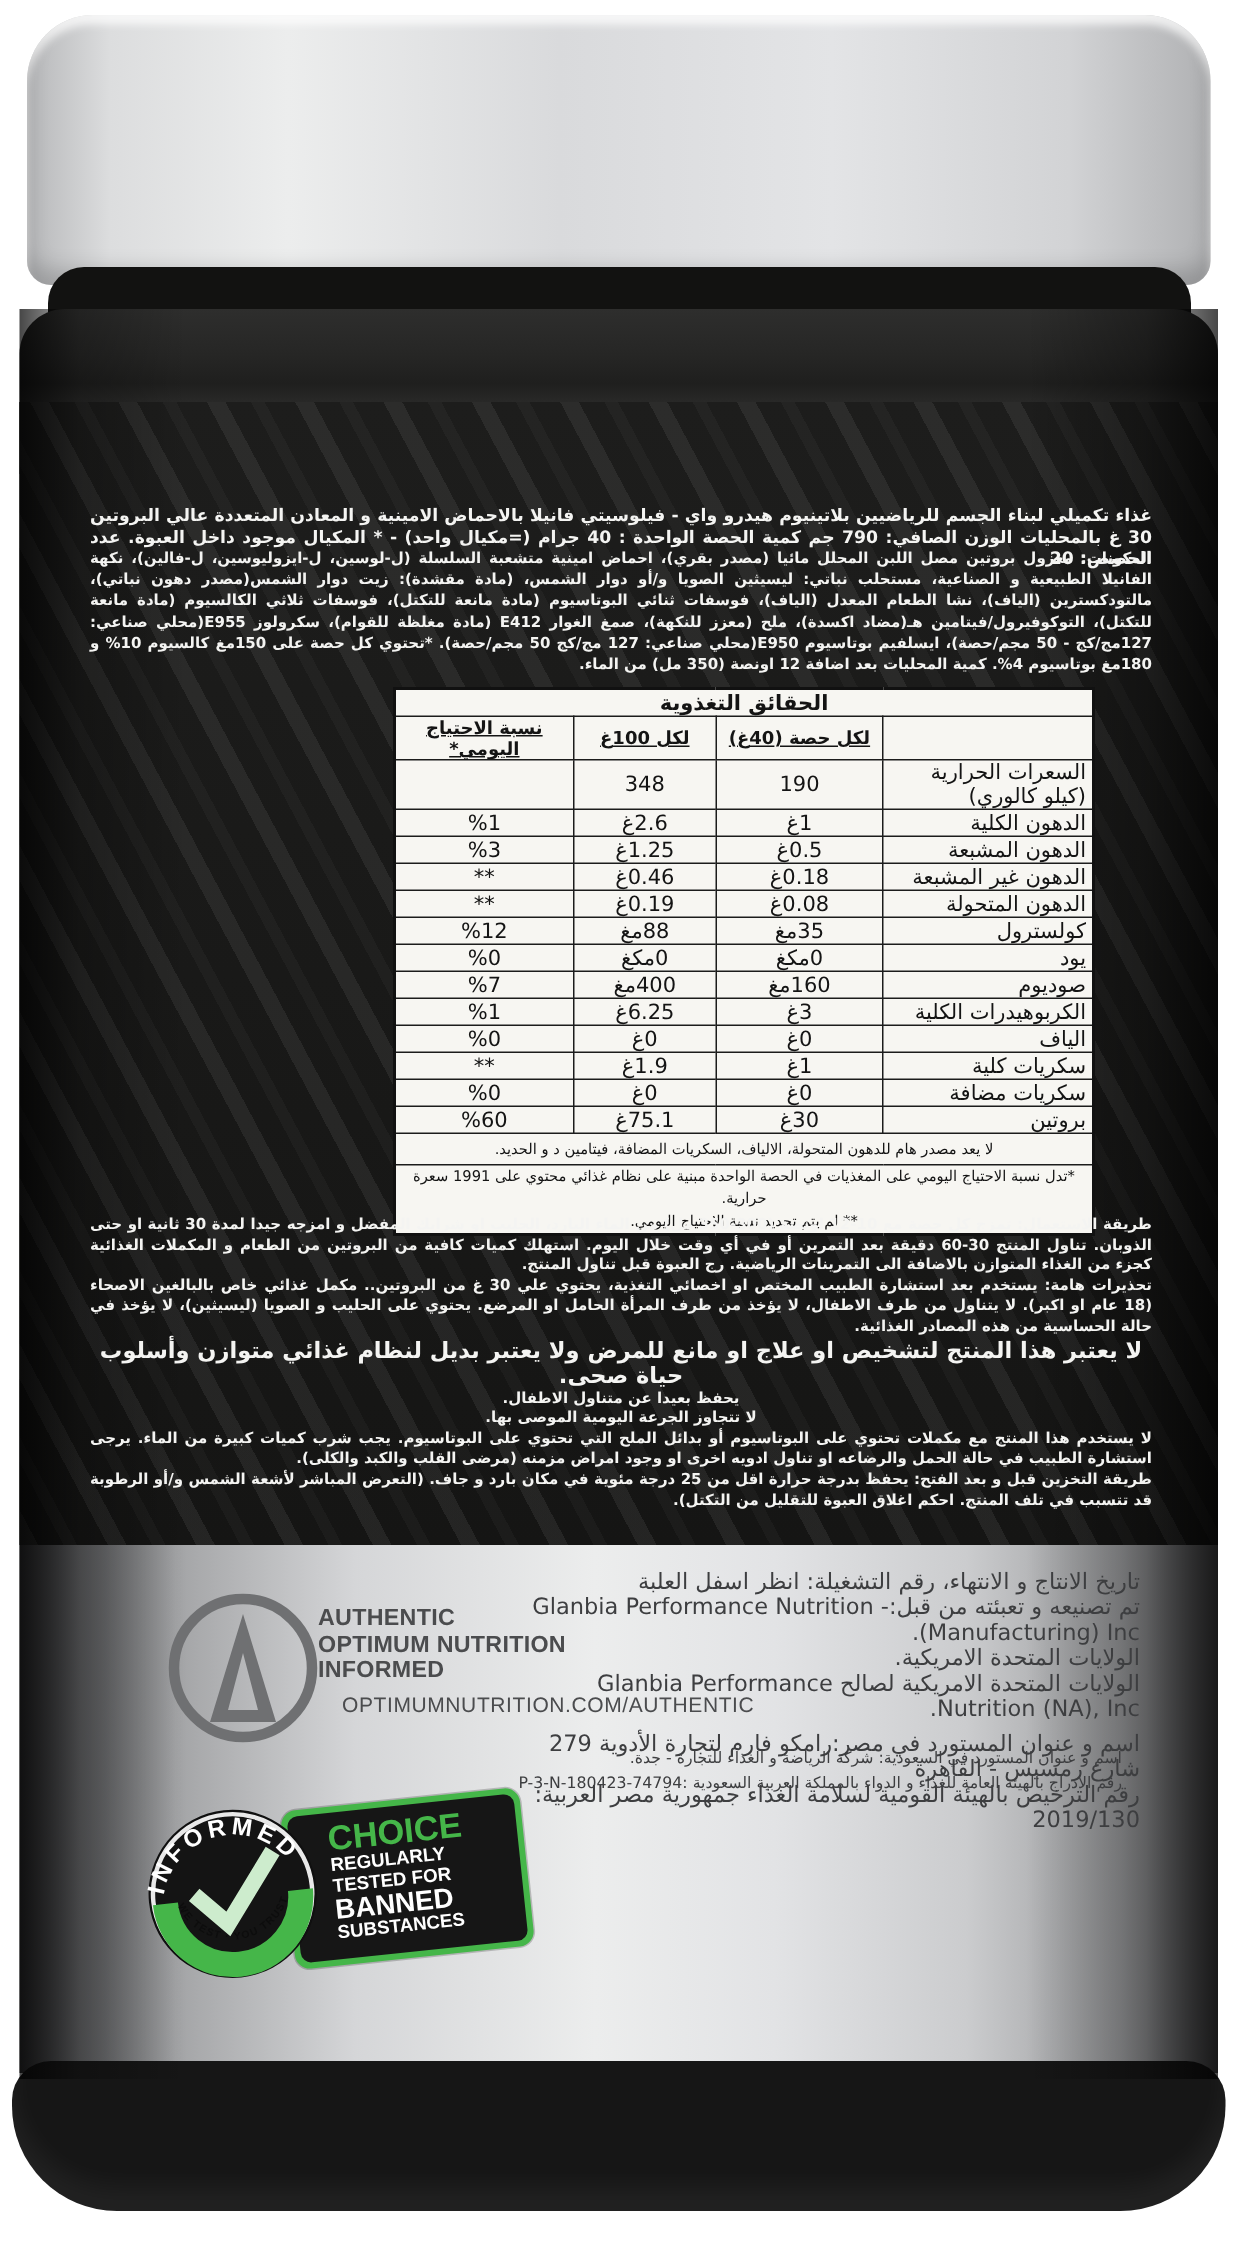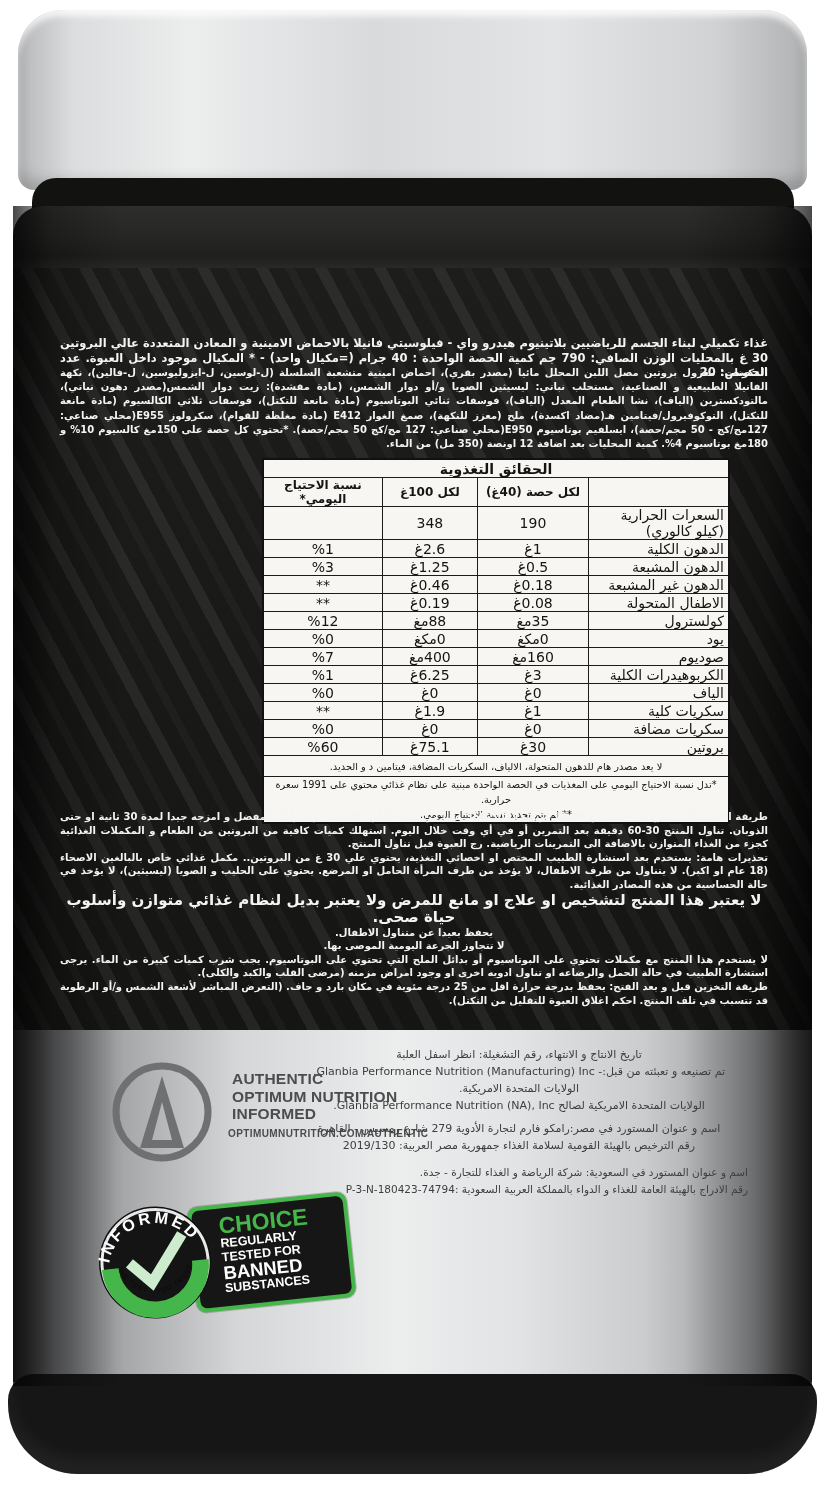--- a/index.html
+++ b/index.html
@@ -33,37 +33,37 @@
   .usage p{margin:0;}
   .disclaimer{font-size:15px;text-align:center;line-height:17px;}
   .smallline{text-align:center;}
 
   
   .ntable{left:262px;top:458px;width:468px;background:#f7f6f2;border-collapse:collapse;direction:rtl;
           color:#141414;font-family:"DejaVu Sans",sans-serif;}
   .ntable td,.ntable th{border:1px solid #1c1c1c;padding:0 4px;}
   .ntable{border:2px solid #111;}
   .ttl{font-size:15.5px;font-weight:bold;text-align:center;height:26px;}
-  .hdr th{font-size:12px;font-weight:bold;text-align:center;height:25px;}
+  .hdr th{font-size:12px;font-weight:bold;text-align:center;height:25px;text-decoration:underline;}
   .ntable td{font-size:14px;height:17px;}
   .nname{text-align:right;width:138px;font-weight:normal;}
   .nval{text-align:center;width:110px;}
   .nval2{text-align:center;width:92px;}
   .nday{text-align:center;width:118px;}
   .noterow td{font-size:9.8px;text-align:center;height:20px;}
   .footrow td{font-size:9.8px;text-align:center;height:42px;line-height:15px;}
 
   
   .onlogo{left:110px;top:1060px;width:104px;height:104px;}
-  .auth{left:232px;top:1070px;color:#4b4c4e;font-family:"Liberation Sans","DejaVu Sans",sans-serif;
+  .auth{left:212px;top:1070px;color:#4b4c4e;font-family:"Liberation Sans","DejaVu Sans",sans-serif;
         font-weight:bold;font-size:15.5px;line-height:17.5px;letter-spacing:.2px;}
   .authurl{left:228px;top:1128px;color:#4b4c4e;font-family:"Liberation Sans","DejaVu Sans",sans-serif;
-        font-weight:bold;font-size:10px;letter-spacing:.4px;}
-  .mfg{left:305px;top:1046px;width:428px;direction:rtl;text-align:center;color:#3d3e40;
-       font-size:11px;line-height:17px;}
+        font-weight:normal;font-size:14px;letter-spacing:.4px;}
+  .mfg{left:332px;top:1046px;width:428px;direction:rtl;text-align:right;color:#3d3e40;
+       font-size:15px;line-height:17px;}
   .mfg .gap{margin-top:6px;}
   .saudi{left:320px;top:1164px;width:428px;direction:rtl;text-align:right;color:#3d3e40;
        font-size:10.5px;line-height:17px;}
 
   
   .badge{left:96px;top:1196px;width:262px;height:124px;transform:rotate(-6deg);}
   .chpanel{position:absolute;left:96px;top:8px;width:160px;height:106px;background:#45b649;border-radius:10px;
            box-shadow:0 0 0 1px rgba(0,0,0,.2);}
   .chinner{position:absolute;left:4px;top:4px;right:4px;bottom:4px;background:#161616;border-radius:7px;
            padding:5px 8px 0 26px;box-sizing:border-box;}
@@ -118,21 +118,21 @@
           <td class="nval2">1.25غ</td>
           <td class="nday">%3</td>
         </tr>
     <tr>
           <td class="nname">الدهون غير المشبعة</td>
           <td class="nval">0.18غ</td>
           <td class="nval2">0.46غ</td>
           <td class="nday">**</td>
         </tr>
     <tr>
-          <td class="nname">الاطفال المتحولة</td>
+          <td class="nname">الدهون المتحولة</td>
           <td class="nval">0.08غ</td>
           <td class="nval2">0.19غ</td>
           <td class="nday">**</td>
         </tr>
     <tr>
           <td class="nname">كولسترول</td>
           <td class="nval">35مغ</td>
           <td class="nval2">88مغ</td>
           <td class="nday">%12</td>
         </tr>

